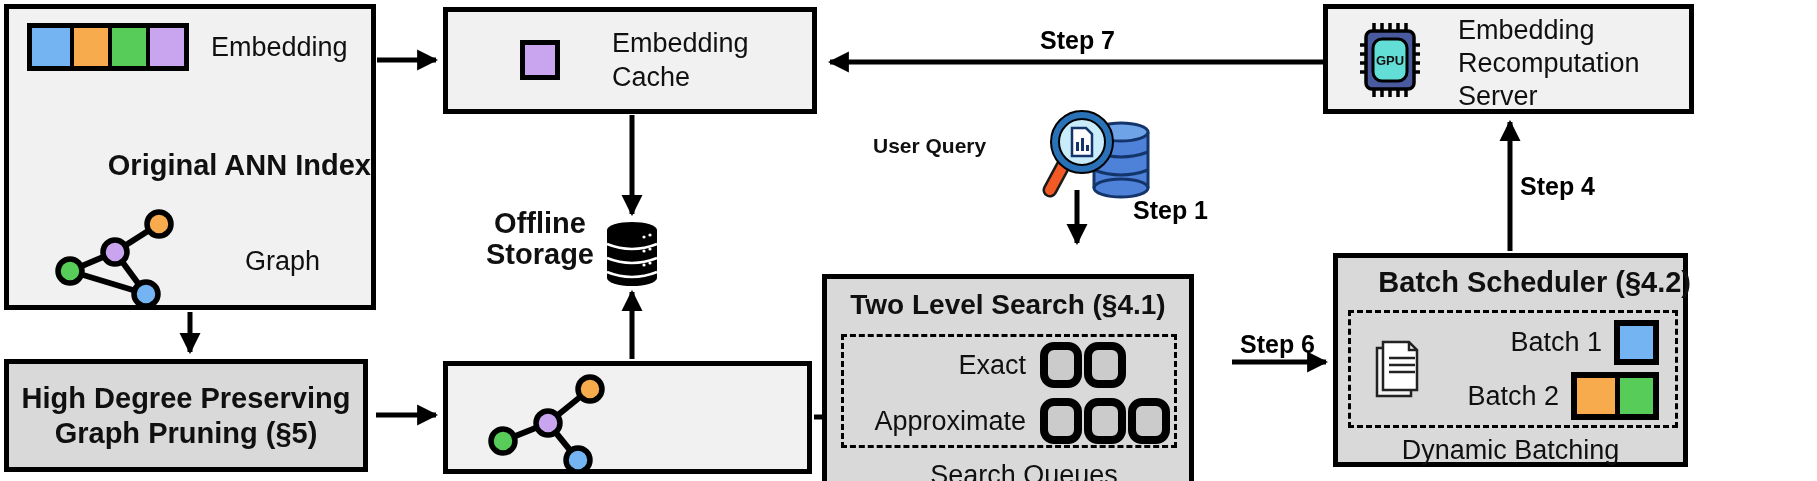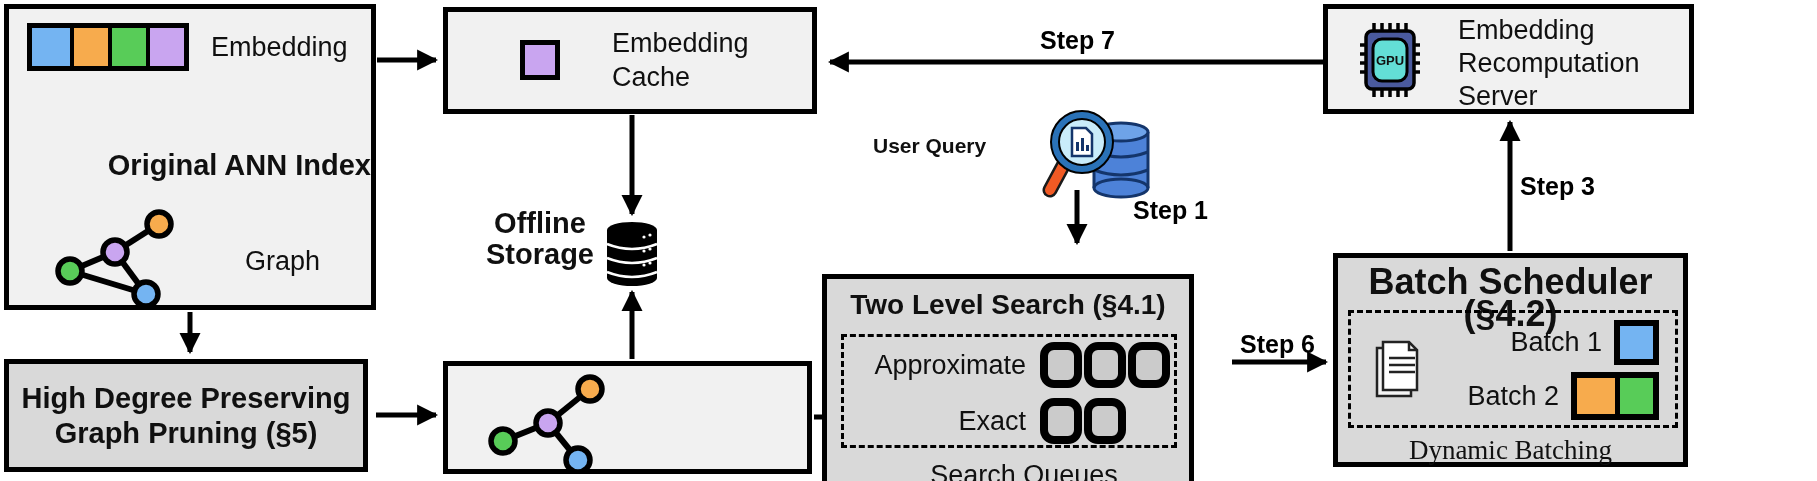--- a/index.html
+++ b/index.html
@@ -178,40 +178,40 @@
       <rect x="34" y="34" width="3" height="9" fill="#14356b"></rect>
       <rect x="39" y="30" width="3" height="13" fill="#14356b"></rect>
       <rect x="44" y="37" width="3" height="6" fill="#14356b"></rect>
     </g>
   </svg>
 
   <div class="box dark" style="left:822px; top:250px; width:372px; height:223px;margin-top:24px;">
     <div class="lbl bold center" style="left:0; width:100%; top:10px; font-size:28px;">Two Level Search (§4.1)</div>
     <div class="tls-dashed" style="left:14px; top:55px; width:336px; height:114px;">
       <div class="tls-row">
+        <div class="tls-row-label">Exact</div>
+        <div class="slots">
+          <div class="slot"></div>
+          <div class="slot"></div>
+        </div>
+      </div>
+      <div class="tls-row">
         <div class="tls-row-label">Approximate</div>
         <div class="slots">
           <div class="slot"></div>
-          <div class="slot"></div>
-          <div class="slot"></div>
-        </div>
-      </div>
-      <div class="tls-row">
-        <div class="tls-row-label">Exact</div>
-        <div class="slots">
           <div class="slot"></div>
           <div class="slot"></div>
         </div>
       </div>
     </div>
     <div class="lbl center" style="left:0; width:100%; top:180px;padding-left:32px;">Search Queues</div>
   </div>
 
   <div class="box dark" style="left:1333px; top:253px; width:355px; height:214px;">
-    <div class="lbl bold center" style="left:0; width:100%; top:8px; font-size:36px;">Batch Scheduler (§4.2)</div>
+    <div class="lbl bold center" style="left:8px; width:100%; top:8px; font-size:29px;text-align:right;">Batch Scheduler (§4.2)</div>
     <div class="bs-dashed" style="left:10px; top:52px; width:330px; height:118px;">
       <svg style="margin-left:18px;" width="58" height="70">
         <path d="M8,14 h26 l8,8 v40 h-34 z" fill="#f4f4f4" stroke="#222" stroke-width="2.5"></path>
         <path d="M14,8 h26 l8,8 v40 h-34 z" fill="#fff" stroke="#222" stroke-width="2.5"></path>
         <path d="M40,8 v8 h8" fill="none" stroke="#222" stroke-width="2.5"></path>
         <line x1="20" y1="24" x2="46" y2="24" stroke="#222" stroke-width="2.5"></line>
         <line x1="20" y1="31" x2="46" y2="31" stroke="#222" stroke-width="2.5"></line>
         <line x1="20" y1="38" x2="46" y2="38" stroke="#222" stroke-width="2.5"></line>
       </svg>
       <div class="bs-rows">
@@ -221,21 +221,21 @@
         </div>
         <div class="bs-row">
           <div class="bs-row-label">Batch 2</div>
           <div class="batch2-strip">
             <div class="cell c-orange"></div>
             <div class="cell c-green"></div>
           </div>
         </div>
       </div>
     </div>
-    <div class="lbl center" style="left:0; width:100%; top:176px;font-family:Liberation Serif, serif;">Dynamic Batching</div>
+    <div class="lbl center" style="left:0; width:100%; top:176px;">Dynamic Batching</div>
   </div>
 
   <div class="step-lbl" style="left:1133px; top:196px;">Step 1</div>
   <div class="step-lbl" style="left:1240px; top:330px;">Step 6</div>
-  <div class="step-lbl" style="left:1520px; top:172px;">Step 3</div>
+  <div class="step-lbl" style="left:1520px; top:172px;">Step 4</div>
   <div class="step-lbl" style="left:1040px; top:26px;">Step 7</div>
 
 </div>
 
 </body></html>

